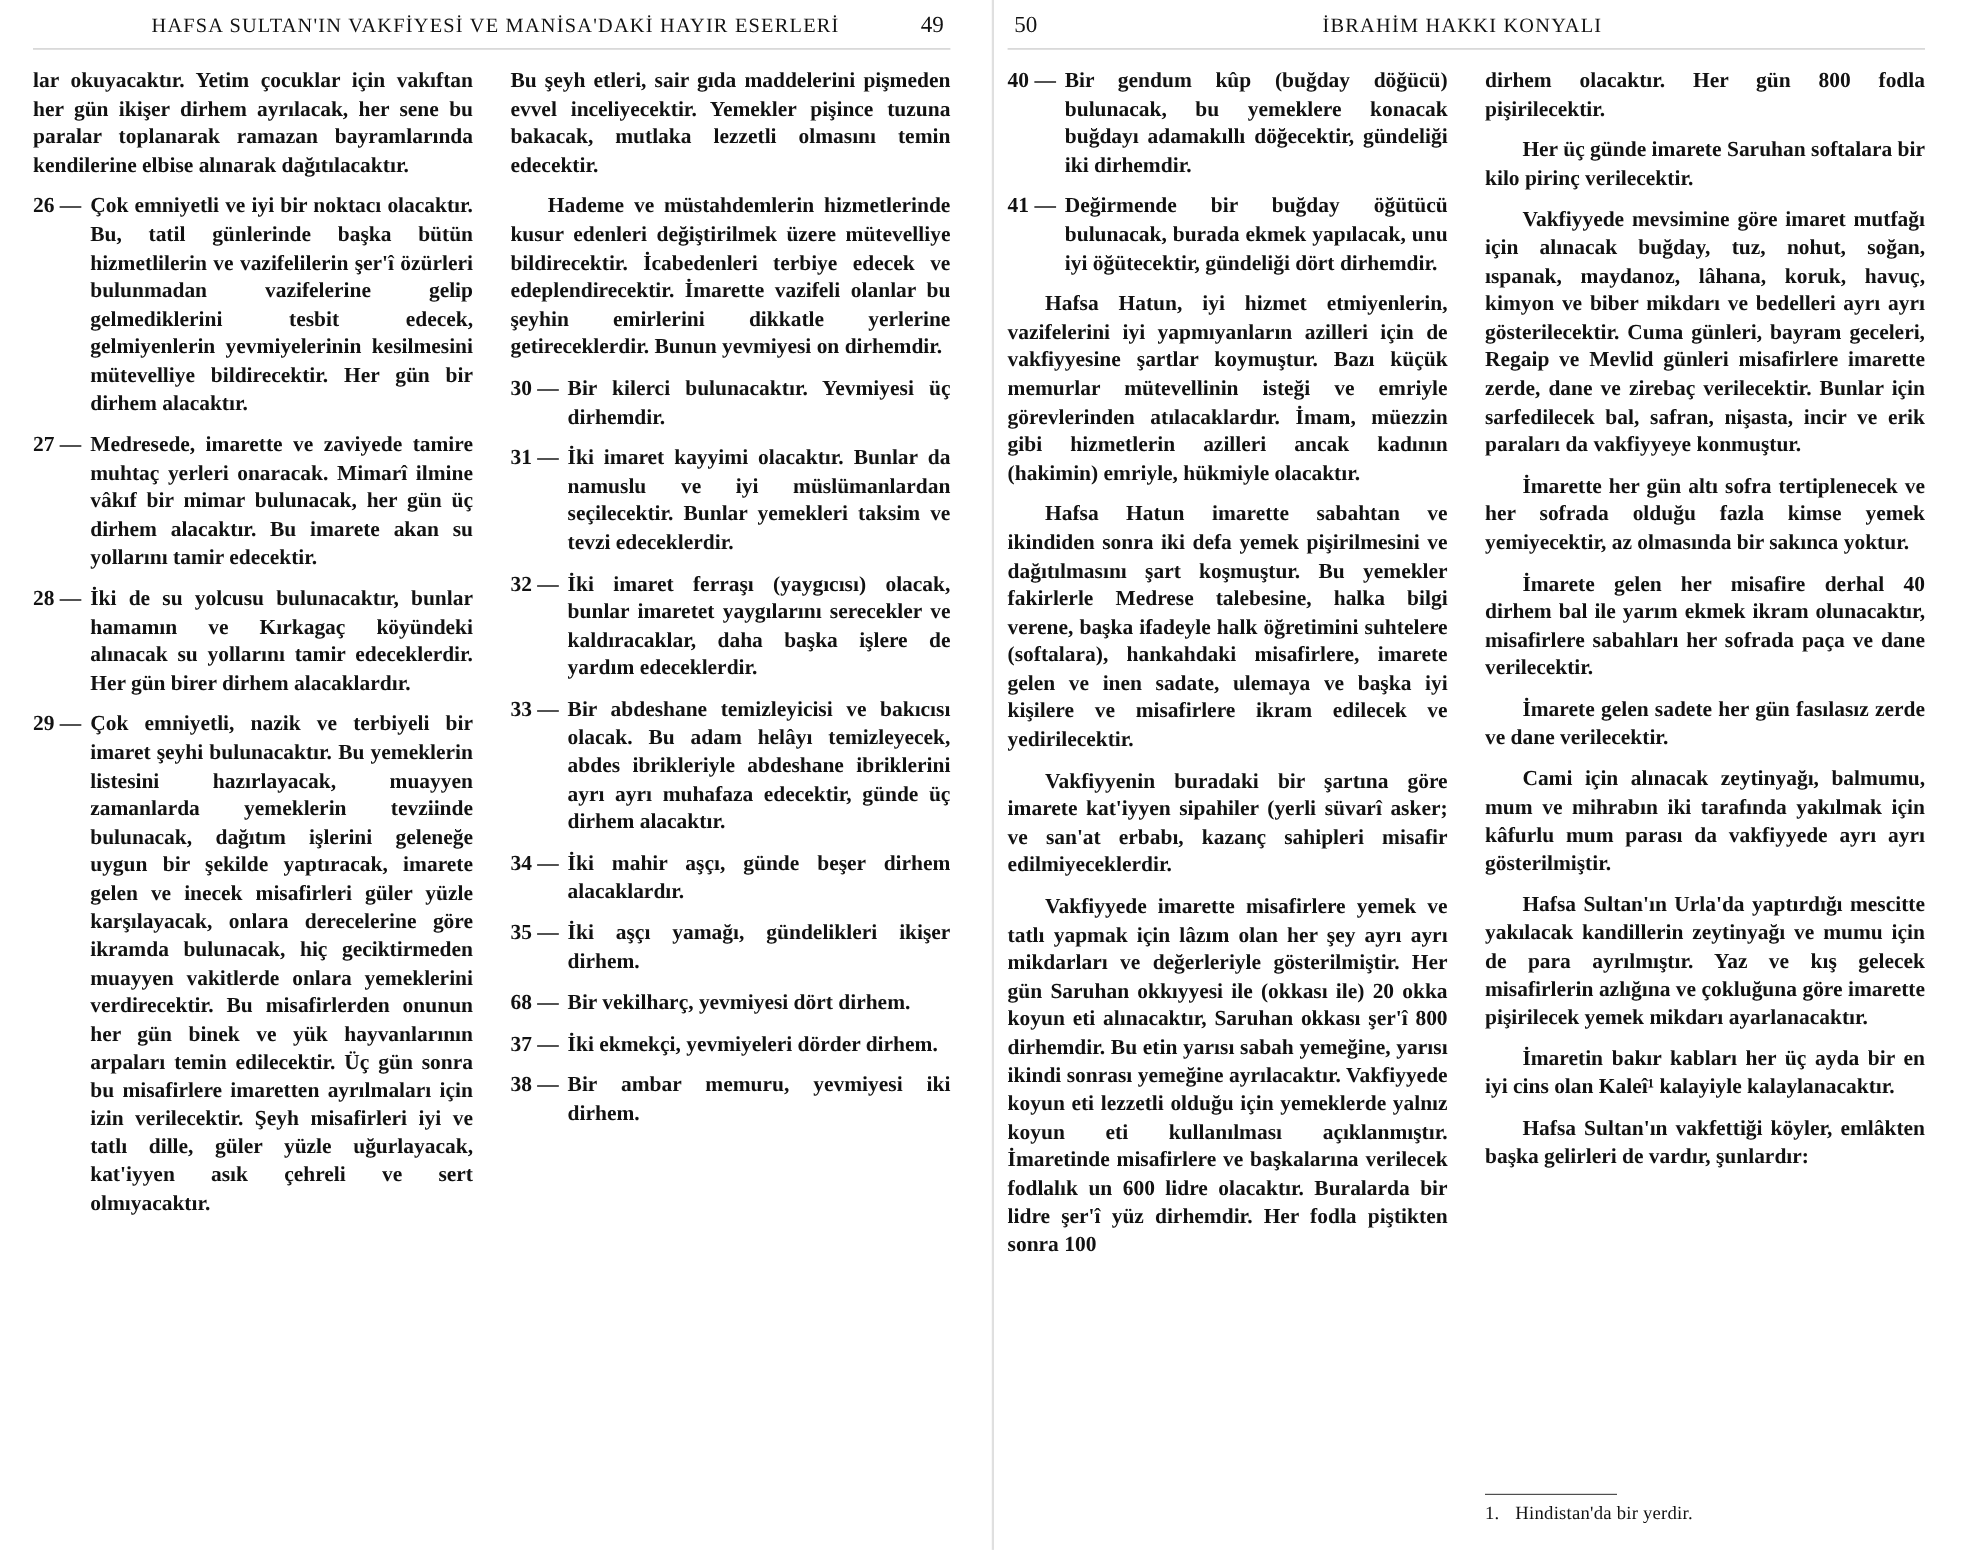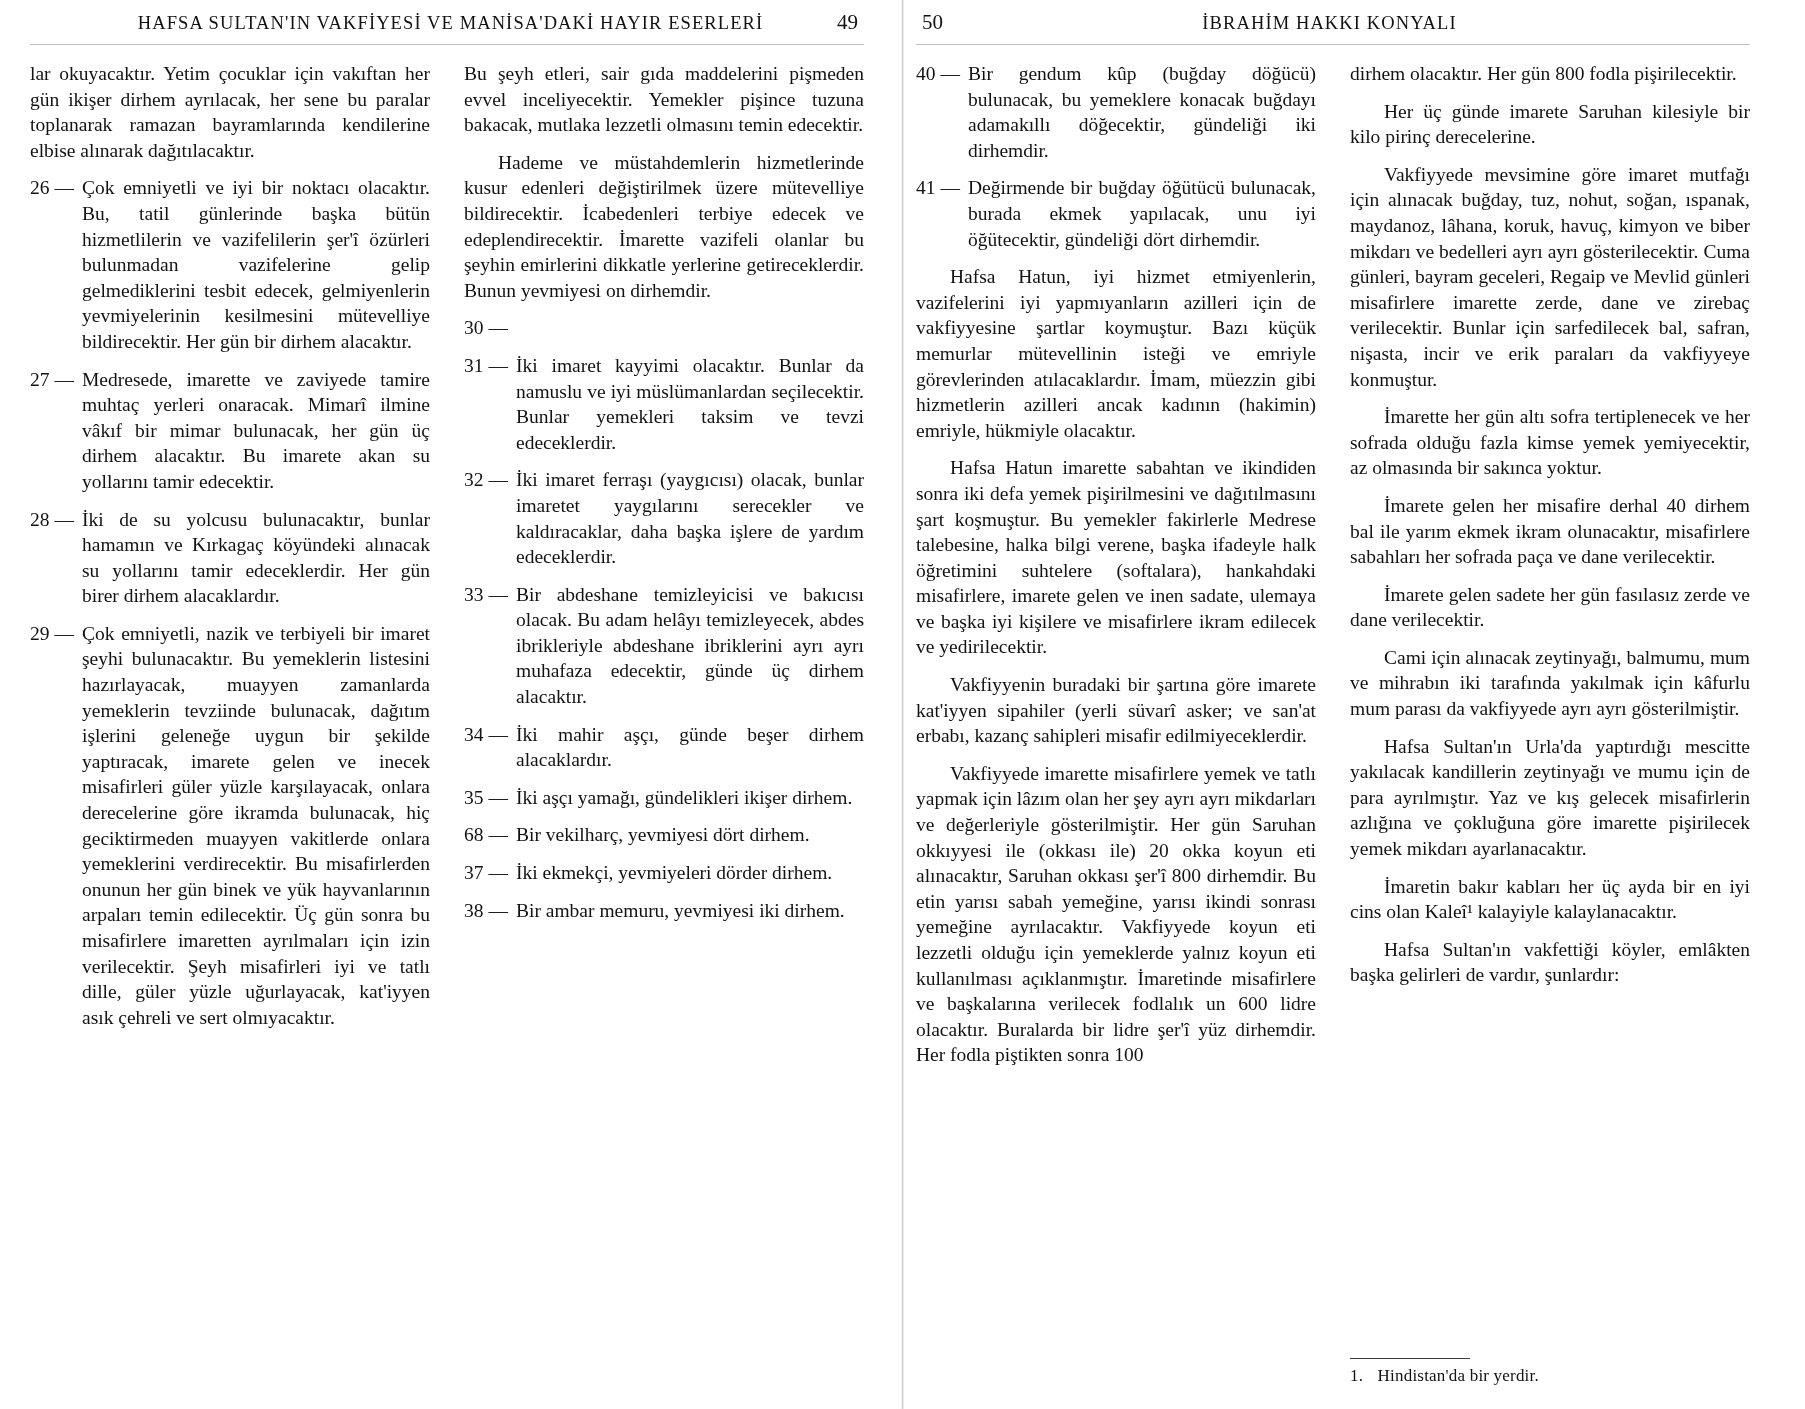--- a/index.html
+++ b/index.html
@@ -73,20 +73,21 @@
   }
   .cols {
     display: flex;
     flex-direction: row;
     gap: 34px;
     margin-top: 16px;
   }
   .col {
     width: 400px;
     box-sizing: border-box;
+    font-weight: bold;
   }
   p.tp {
     margin: 0 0 12px 0;
     font-size: 19.5px;
     line-height: 25.6px;
     text-align: justify;
     text-justify: inter-word;
     hyphens: manual;
   }
   p.tp.indent { text-indent: 34px; }
@@ -165,20 +166,21 @@
           <span class="body">Çok emniyetli, nazik ve terbiyeli bir imaret şeyhi bulunacaktır. Bu yemeklerin listesini hazırlayacak, muayyen zamanlarda yemeklerin tevziinde bulunacak, dağıtım işlerini geleneğe uygun bir şekilde yaptıracak, imarete gelen ve inecek misafirleri güler yüzle karşılayacak, onlara derecelerine göre ikramda bulunacak, hiç geciktirmeden muayyen vakitlerde onlara yemeklerini verdirecektir. Bu misafirlerden onunun her gün binek ve yük hayvanlarının arpaları temin edilecektir. Üç gün sonra bu misafirlere imaretten ayrılmaları için izin verilecektir. Şeyh misafirleri iyi ve tatlı dille, güler yüzle uğurlayacak, kat'iyyen asık çehreli ve sert olmıyacaktır.</span>
         </div>
       </div>
 
       <div class="col">
         <p class="tp">Bu şeyh etleri, sair gıda maddelerini pişmeden evvel inceliyecektir. Yemekler pişince tuzuna bakacak, mutlaka lezzetli olmasını temin edecektir.</p>
         <p class="tp indent">Hademe ve müstahdemlerin hizmetlerinde kusur edenleri değiştirilmek üzere mütevelliye bildirecektir. İcabedenleri terbiye edecek ve edeplendirecektir. İmarette vazifeli olanlar bu şeyhin emirlerini dikkatle yerlerine getireceklerdir. Bunun yevmiyesi on dirhemdir.</p>
 
         <div class="numitem">
           <span class="num">30 —</span>
+          <span class="body">Bir kilerci bulunacaktır. Yevmiyesi üç dirhemdir.</span>
         </div>
 
         <div class="numitem">
           <span class="num">31 —</span>
           <span class="body">İki imaret kayyimi olacaktır. Bunlar da namuslu ve iyi müslümanlardan seçilecektir. Bunlar yemekleri taksim ve tevzi edeceklerdir.</span>
         </div>
 
         <div class="numitem">
           <span class="num">32 —</span>
           <span class="body">İki imaret ferraşı (yaygıcısı) olacak, bunlar imaretet yaygılarını serecekler ve kaldıracaklar, daha başka işlere de yardım edeceklerdir.</span>
@@ -240,21 +242,21 @@
         </div>
 
         <p class="tp indent">Hafsa Hatun, iyi hizmet etmiyenlerin, vazifelerini iyi yapmıyanların azilleri için de vakfiyyesine şartlar koymuştur. Bazı küçük memurlar mütevellinin isteği ve emriyle görevlerinden atılacaklardır. İmam, müezzin gibi hizmetlerin azilleri ancak kadının (hakimin) emriyle, hükmiyle olacaktır.</p>
         <p class="tp indent">Hafsa Hatun imarette sabahtan ve ikindiden sonra iki defa yemek pişirilmesini ve dağıtılmasını şart koşmuştur. Bu yemekler fakirlerle Medrese talebesine, halka bilgi verene, başka ifadeyle halk öğretimini suhtelere (softalara), hankahdaki misafirlere, imarete gelen ve inen sadate, ulemaya ve başka iyi kişilere ve misafirlere ikram edilecek ve yedirilecektir.</p>
         <p class="tp indent">Vakfiyyenin buradaki bir şartına göre imarete kat'iyyen sipahiler (yerli süvarî asker; ve san'at erbabı, kazanç sahipleri misafir edilmiyeceklerdir.</p>
         <p class="tp indent">Vakfiyyede imarette misafirlere yemek ve tatlı yapmak için lâzım olan her şey ayrı ayrı mikdarları ve değerleriyle gösterilmiştir. Her gün Saruhan okkıyyesi ile (okkası ile) 20 okka koyun eti alınacaktır, Saruhan okkası şer'î 800 dirhemdir. Bu etin yarısı sabah yemeğine, yarısı ikindi sonrası yemeğine ayrılacaktır. Vakfiyyede koyun eti lezzetli olduğu için yemeklerde yalnız koyun eti kullanılması açıklanmıştır. İmaretinde misafirlere ve başkalarına verilecek fodlalık un 600 lidre olacaktır. Buralarda bir lidre şer'î yüz dirhemdir. Her fodla piştikten sonra 100</p>
       </div>
 
       <div class="col">
         <p class="tp">dirhem olacaktır. Her gün 800 fodla pişirilecektir.</p>
-        <p class="tp indent">Her üç günde imarete Saruhan kilesiyle bir kilo pirinç derecelerine.</p>
+        <p class="tp indent">Her üç günde imarete Saruhan softalara bir kilo pirinç verilecektir.</p>
         <p class="tp indent">Vakfiyyede mevsimine göre imaret mutfağı için alınacak buğday, tuz, nohut, soğan, ıspanak, maydanoz, lâhana, koruk, havuç, kimyon ve biber mikdarı ve bedelleri ayrı ayrı gösterilecektir. Cuma günleri, bayram geceleri, Regaip ve Mevlid günleri misafirlere imarette zerde, dane ve zirebaç verilecektir. Bunlar için sarfedilecek bal, safran, nişasta, incir ve erik paraları da vakfiyyeye konmuştur.</p>
         <p class="tp indent">İmarette her gün altı sofra tertiplenecek ve her sofrada olduğu fazla kimse yemek yemiyecektir, az olmasında bir sakınca yoktur.</p>
         <p class="tp indent">İmarete gelen her misafire derhal 40 dirhem bal ile yarım ekmek ikram olunacaktır, misafirlere sabahları her sofrada paça ve dane verilecektir.</p>
         <p class="tp indent">İmarete gelen sadete her gün fasılasız zerde ve dane verilecektir.</p>
         <p class="tp indent">Cami için alınacak zeytinyağı, balmumu, mum ve mihrabın iki tarafında yakılmak için kâfurlu mum parası da vakfiyyede ayrı ayrı gösterilmiştir.</p>
         <p class="tp indent">Hafsa Sultan'ın Urla'da yaptırdığı mescitte yakılacak kandillerin zeytinyağı ve mumu için de para ayrılmıştır. Yaz ve kış gelecek misafirlerin azlığına ve çokluğuna göre imarette pişirilecek yemek mikdarı ayarlanacaktır.</p>
         <p class="tp indent">İmaretin bakır kabları her üç ayda bir en iyi cins olan Kaleî¹ kalayiyle kalaylanacaktır.</p>
         <p class="tp indent">Hafsa Sultan'ın vakfettiği köyler, emlâkten başka gelirleri de vardır, şunlardır:</p>
       </div>
 

